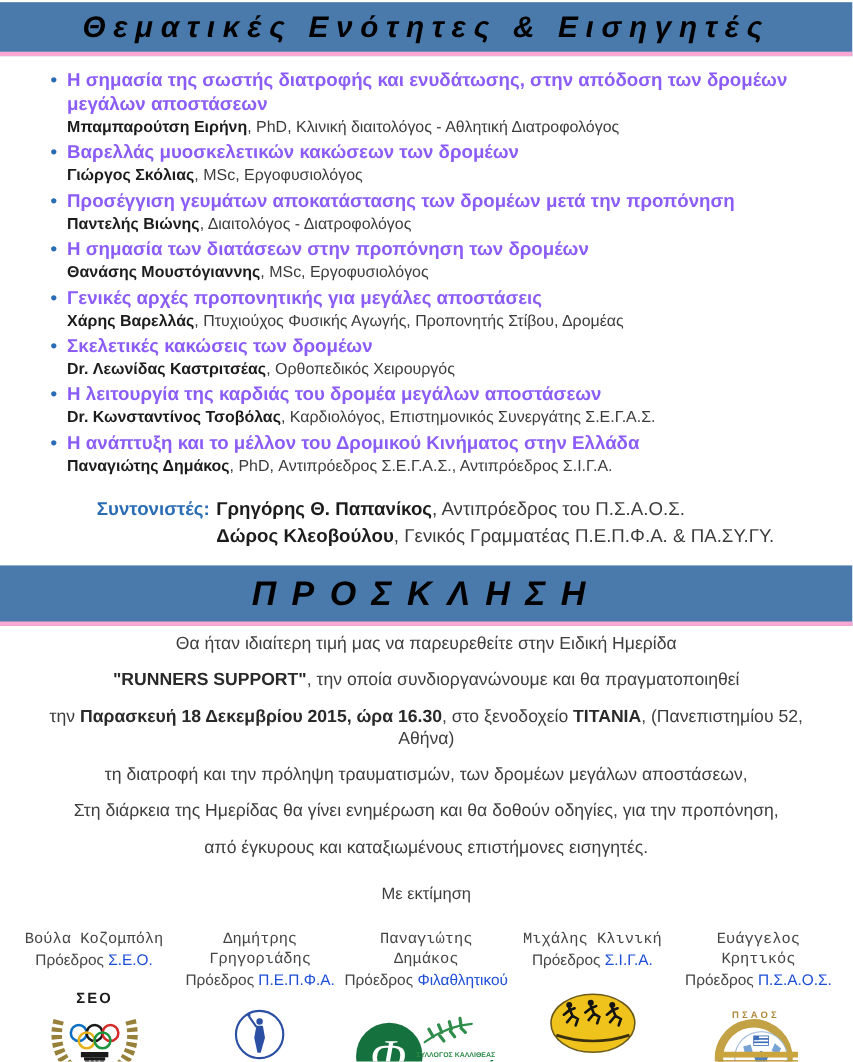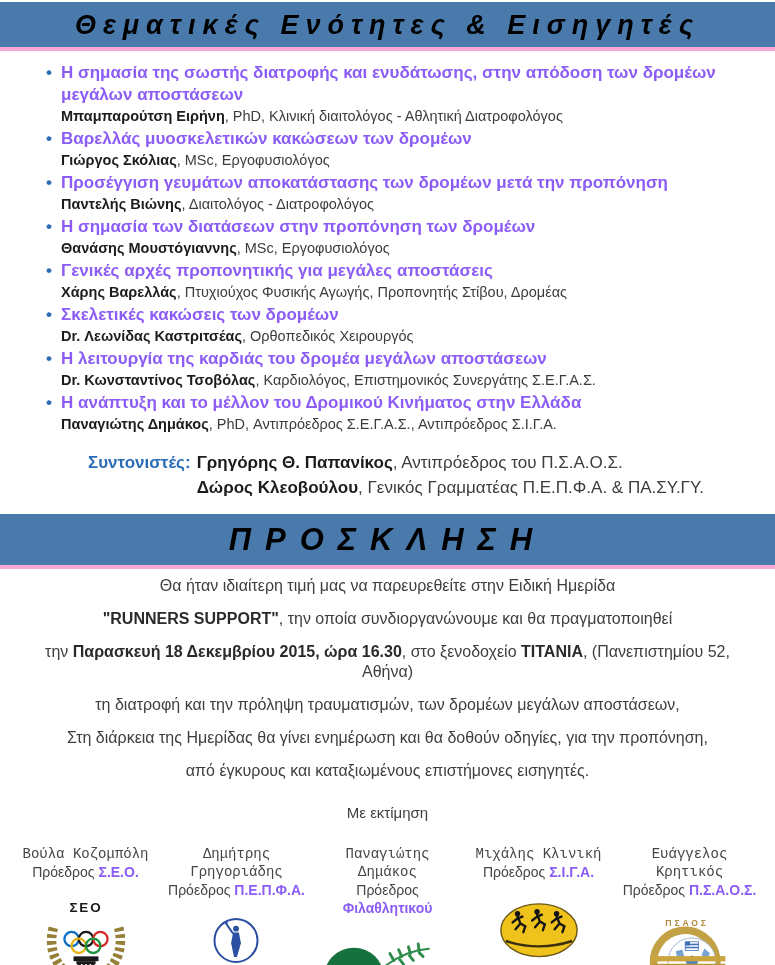--- a/index.html
+++ b/index.html
@@ -34,21 +34,21 @@
   
   .invite-body { padding:7px 28px 0; text-align:center; color:#3e3e3e; }
   .invite-body p { font-size:16px; line-height:20px; margin-bottom:13px; }
   .b { font-weight:bold; color:#2a2a2a; }
   .closing { text-align:center; font-size:15px; color:#3e3e3e; margin-top:23px; }
   
   .signatures { display:flex; padding:0 10px; margin-top:24px; }
   .sig-col { flex:1; display:flex; flex-direction:column; align-items:center; text-align:center; }
   .sig-name { font-size:14px; line-height:18px; color:#454545;font-family:Liberation Mono, monospace; }
   .sig-title { font-size:14px; line-height:18px; color:#454545; }
-  .sig-org { font-weight:bold; color:#8b5cf6; }
+  .sig-org { font-weight:normal; color:#1d4ed8; }
   .logo-box { margin-top:15px; height:90px; display:flex; align-items:center; justify-content:center; }
   svg { display:block; }
   .svg-sans { font-family:"Liberation Sans", sans-serif; }
   .svg-serif { font-family:"Liberation Serif", serif; }
 </style>
 </head>
 <body>
 
 <div class="banner header">
   <span>Θεματικές Ενότητες &amp; Εισηγητές</span>

